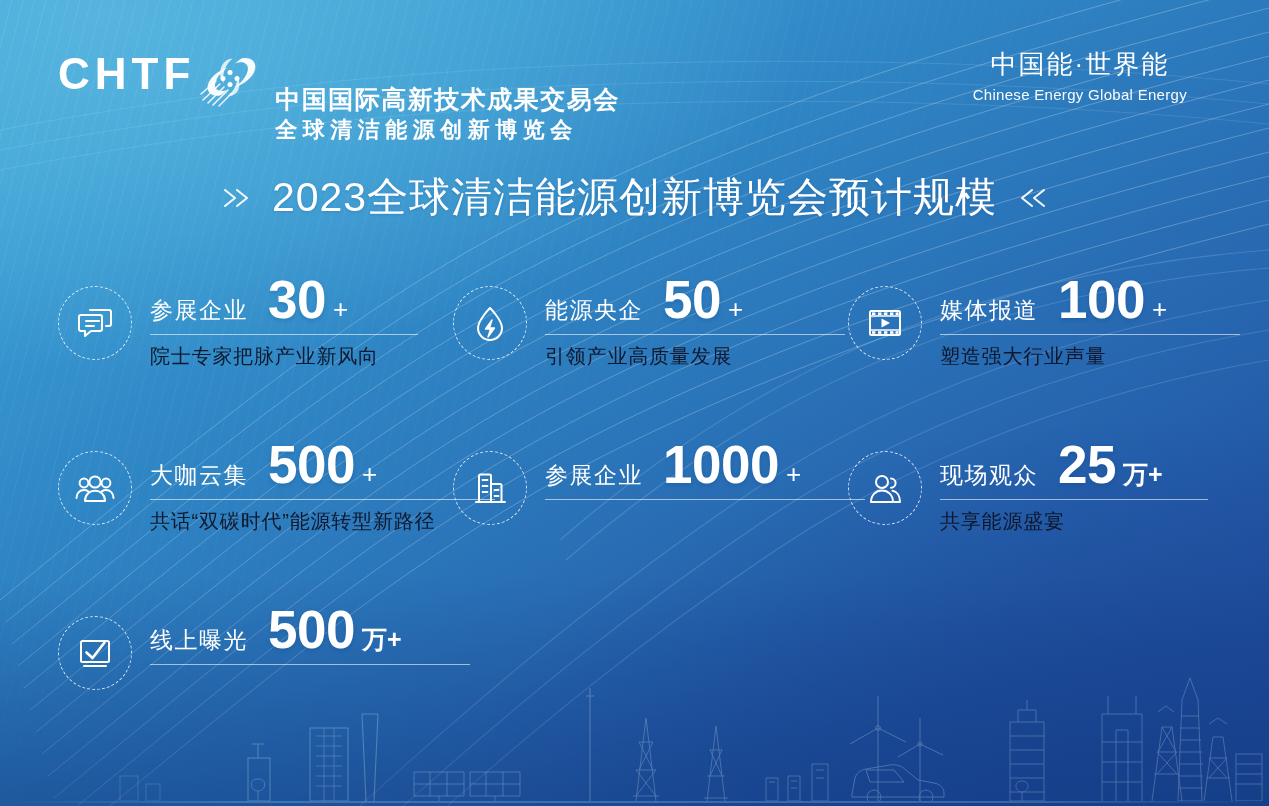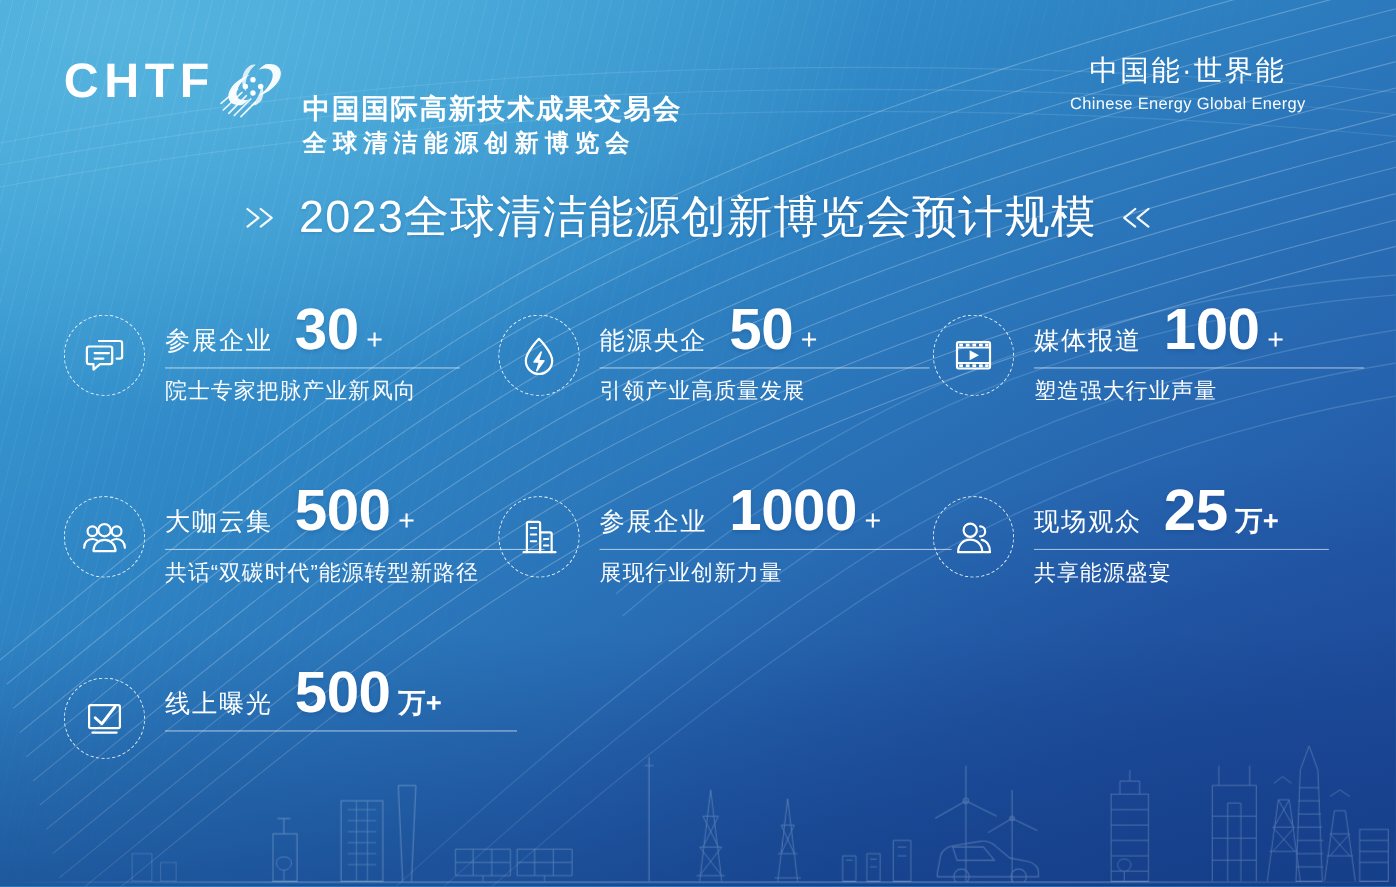--- a/index.html
+++ b/index.html
@@ -109,21 +109,21 @@
   .unit{ color:#fff; font-weight:600; margin-left:7px; line-height:1; }
   .unit.plus{ font-size:26px; font-weight:400; }
   .unit.wan{ font-size:25px; }
   .unit.area{ font-size:24px; }
 
   .rule{
     height:1px; background:rgba(255,255,255,.58);
     margin:9px 0 10px 0;
   }
   .desc{
-    color:#ffffff; font-size:20px; letter-spacing:.8px; font-weight:400;
+    color:#0f172a; font-size:20px; letter-spacing:.8px; font-weight:400;
     line-height:1.15; white-space:nowrap; opacity:.98;
   }
 
   
   .w-sm .rule{ width:268px; }
   .w-md .rule{ width:300px; }
   .w-lg .rule{ width:320px; }
   .w-xl .rule{ width:345px; }
 
   
@@ -454,21 +454,20 @@
         </g>
       </svg>
     </div>
     <div class="info">
       <div class="line1">
         <span class="label">参展企业</span>
         <span class="num">1000</span>
         <span class="unit plus">+</span>
       </div>
       <div class="rule"></div>
-      <div class="desc">展现行业创新力量</div>
     </div>
   </div>
 
 
   <div class="cell w-sm">
     <div class="badge">
       <svg width="40" height="40" viewBox="0 0 40 40" aria-hidden="true">
         <g fill="none" stroke="#ffffff" stroke-width="2" stroke-linejoin="round" stroke-linecap="round">
           <circle cx="17" cy="14" r="6"></circle>
           <path d="M6 34 c0 -7 4.9 -11.5 11 -11.5 c6.1 0 11 4.5 11 11.5 z"></path>

